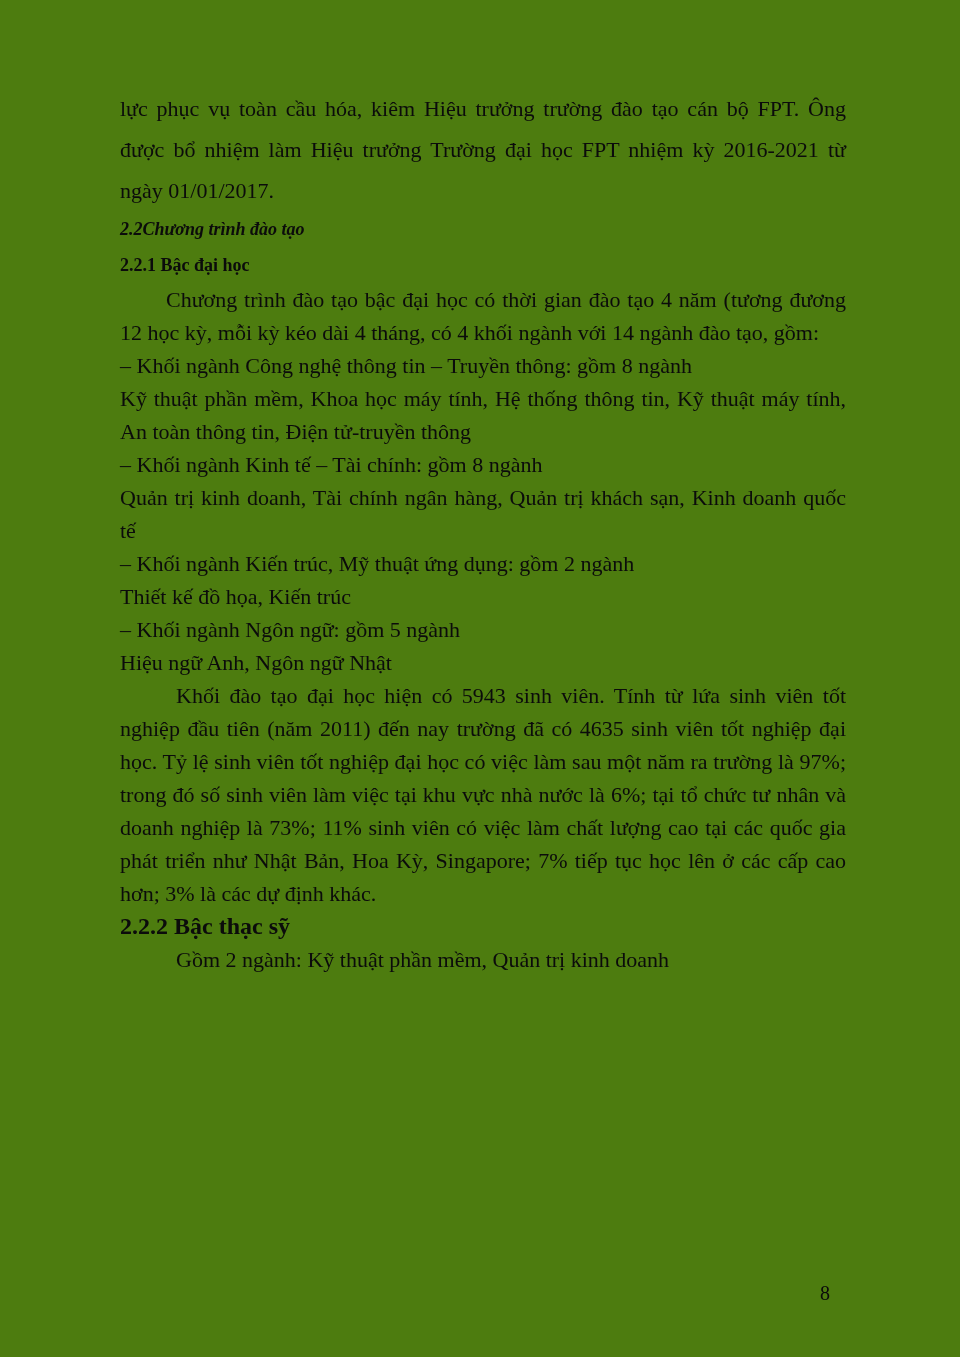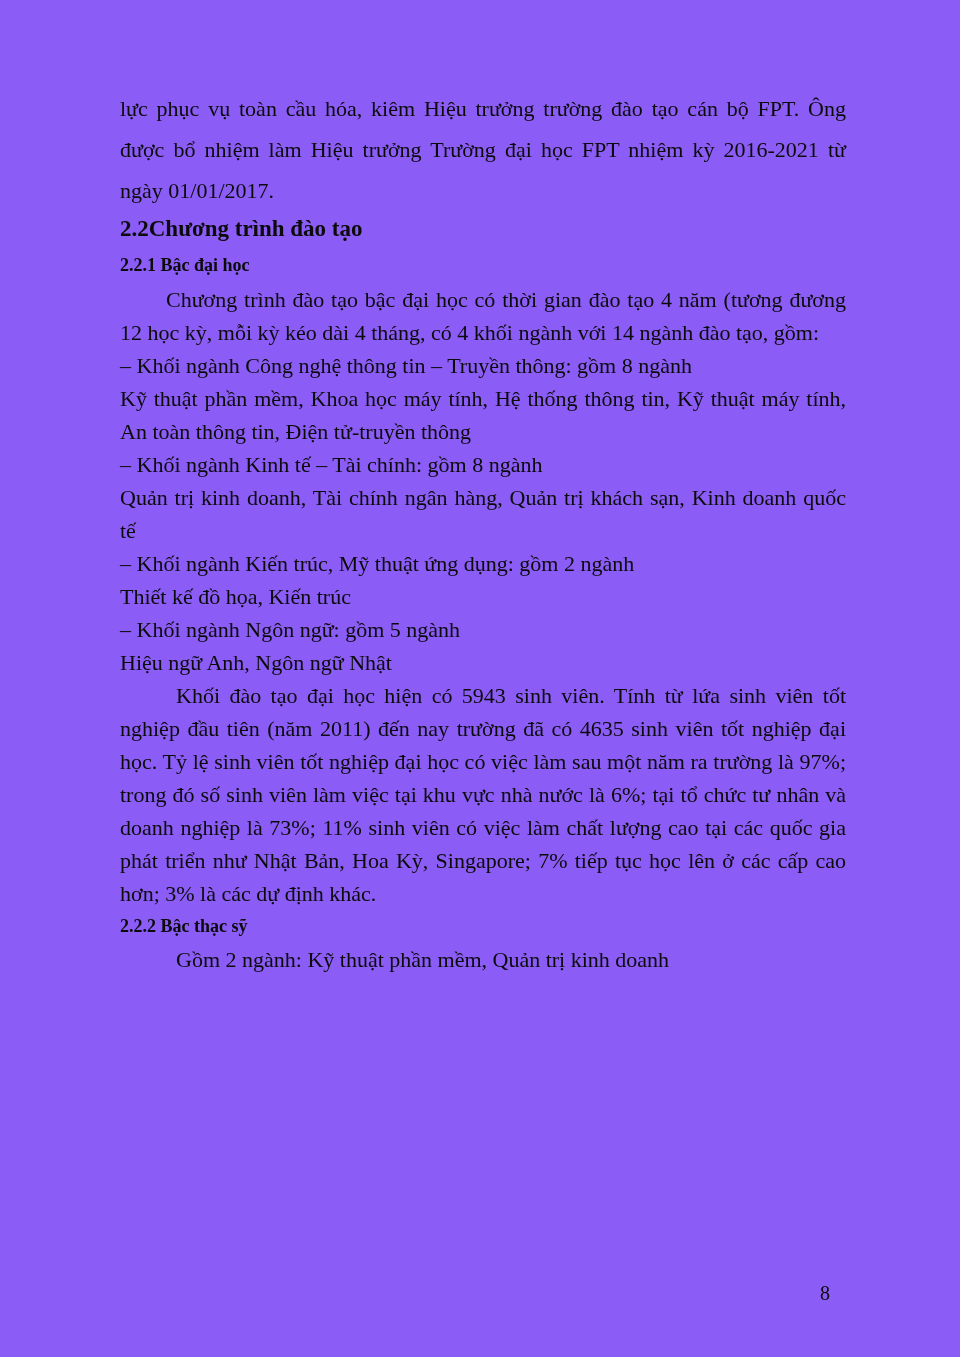--- a/index.html
+++ b/index.html
@@ -4,21 +4,21 @@
 <style>
   html, body {
     margin: 0;
     padding: 0;
     background: #ffffff;
   }
   .page {
     position: relative;
     width: 960px;
     height: 1357px;
-    background: #8b5cf6;
+    background: #4d7c0f;
     overflow: hidden;
     font-family: "Liberation Serif", "DejaVu Serif", serif;
     color: #0b0b0b;
   }
   .content {
     position: absolute;
     left: 120px;
     top: 88px;
     width: 726px;
     font-size: 22px;
@@ -29,35 +29,36 @@
 
   
   .para-intro {
     margin-left: 18px;
     line-height: 41px;
   }
 
   .h-main {
     margin: 46px 0 10px 18px;
     font-weight: bold;
-    font-size: 23px;
+    font-size: 18px;
     line-height: 36px;
     text-align: left;
+    font-style: italic;
   }
   .h-sub-indent {
     margin: 0 0 0 18px;
     font-weight: bold;
     font-size: 18px;
     line-height: 36px;
     text-align: left;
   }
   .h-sub {
     margin: 4px 0 0 0;
     font-weight: bold;
-    font-size: 18px;
+    font-size: 24px;
     line-height: 33px;
     text-align: left;
   }
   .indent-sm { text-indent: 46px; }
   .indent-lg { text-indent: 56px; }
 
   .page-number {
     position: absolute;
     right: 130px;
     bottom: 52px;

